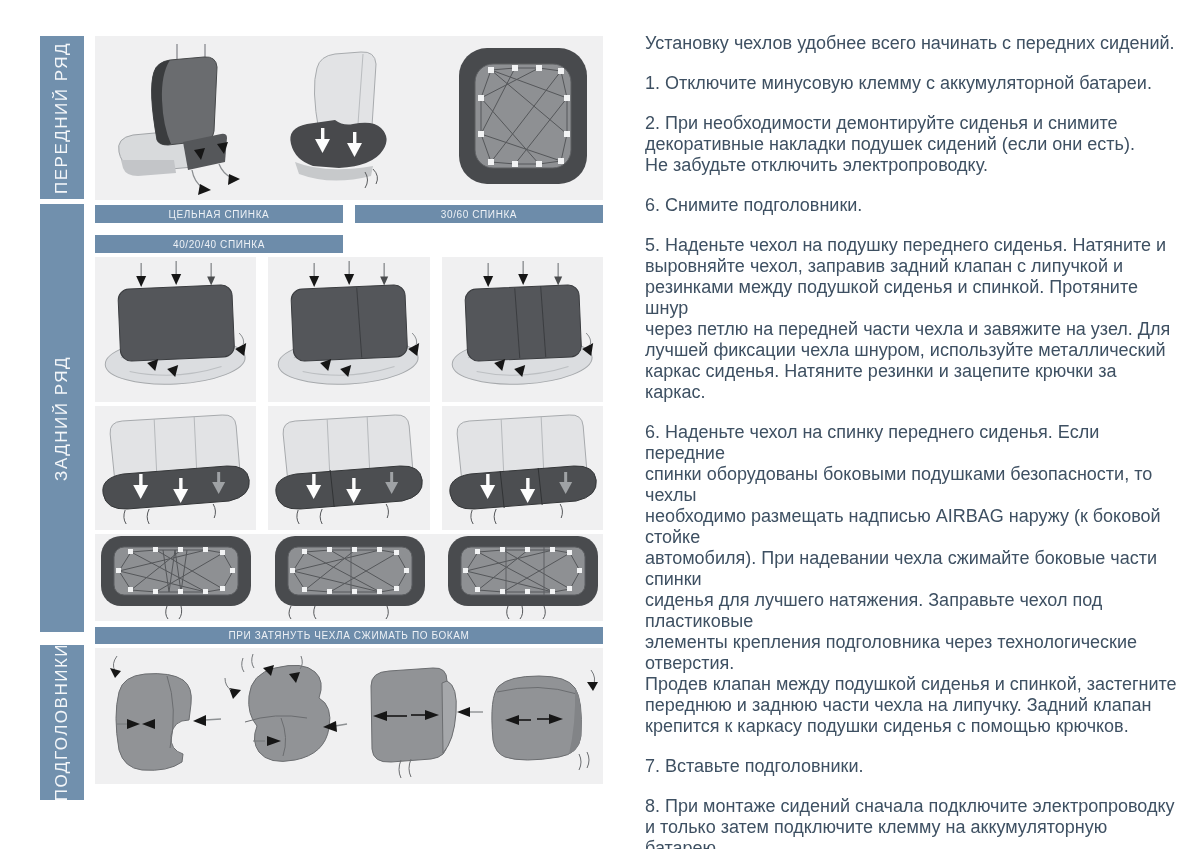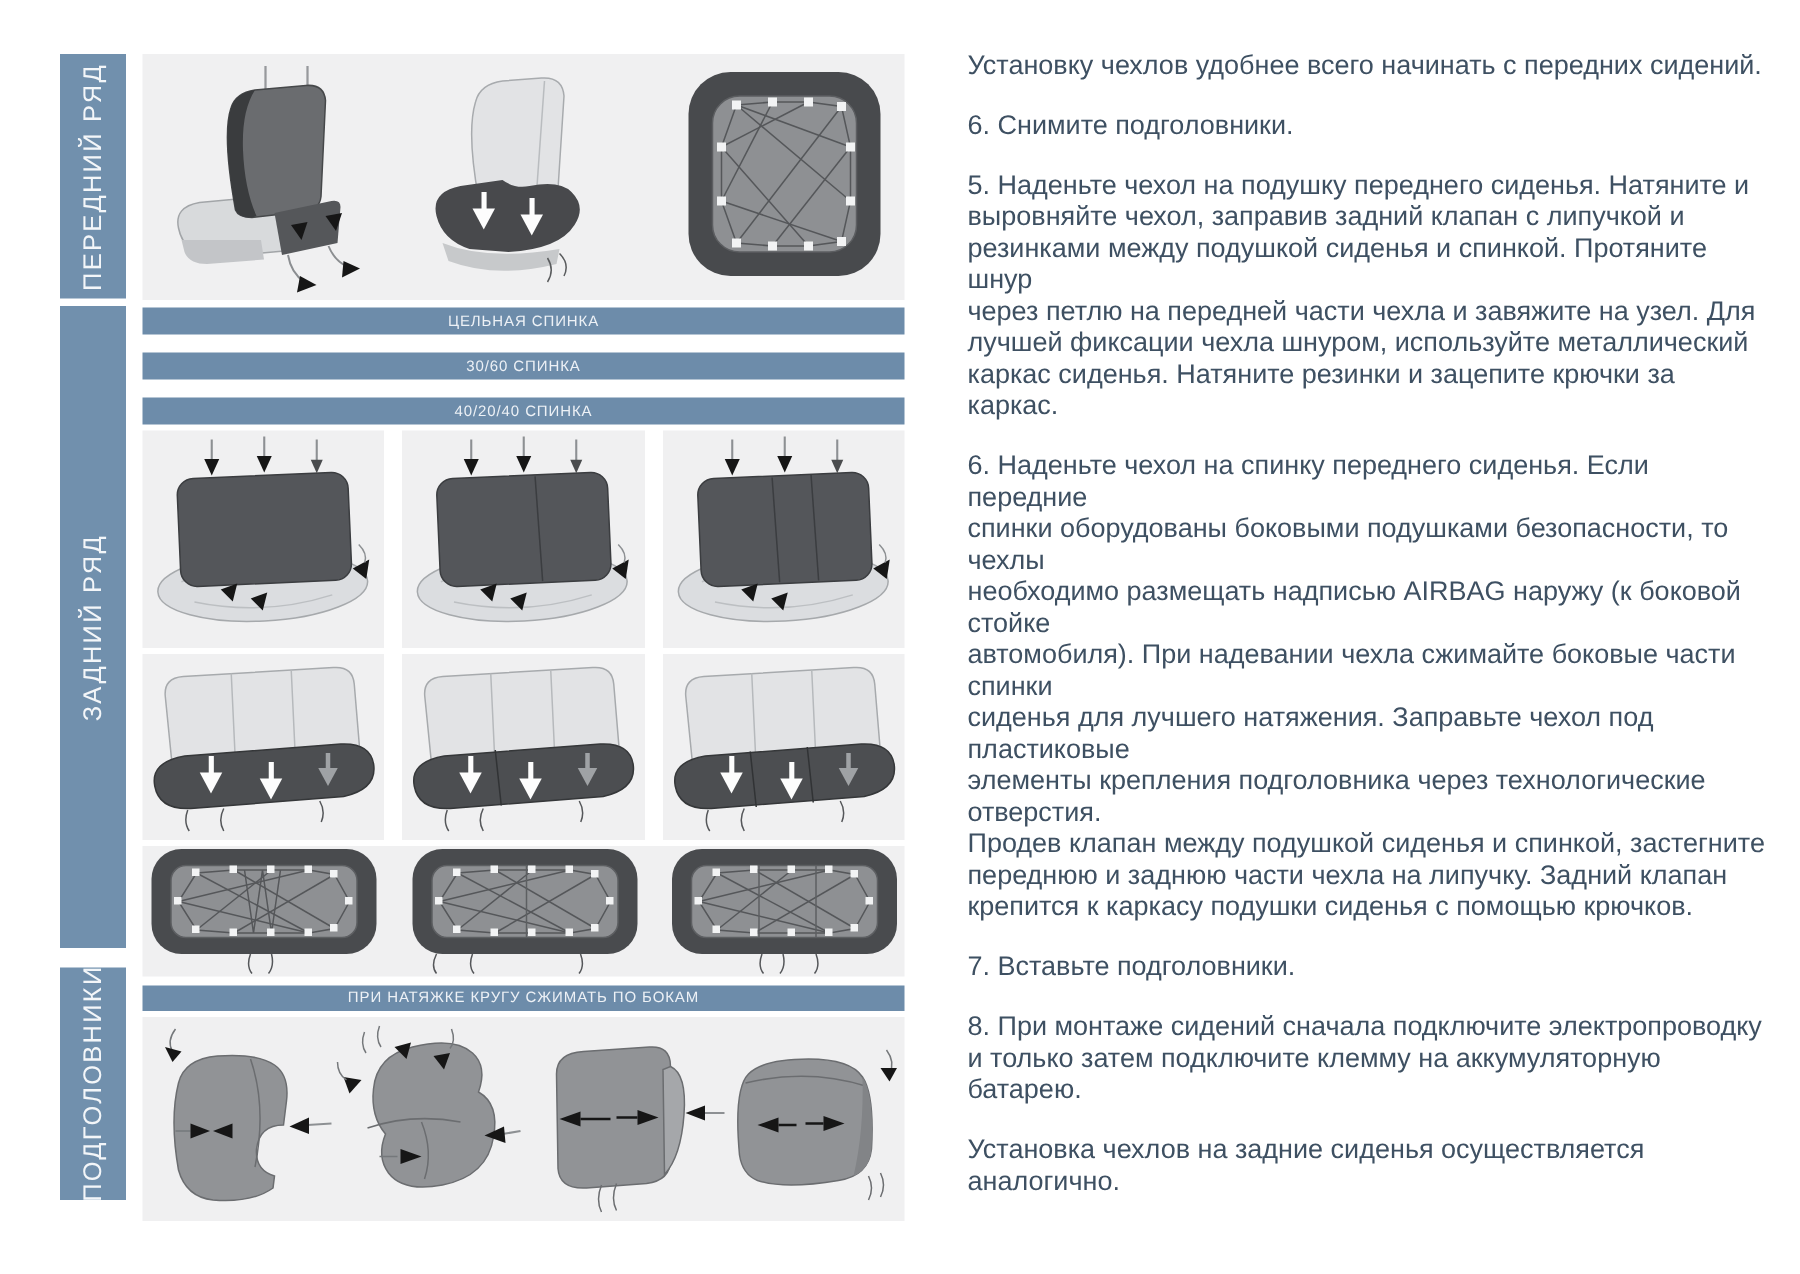--- a/index.html
+++ b/index.html
@@ -19,21 +19,21 @@
   }
   .seg-front{top:36px;height:163px;}
   .seg-rear{top:204px;height:428px;}
   .seg-head{top:645px;height:155px;}
 
   
   .diagrams{position:absolute;left:95px;top:36px;width:508px;}
   .panel{background:#f0f0f1;}
   .panel-front{height:164px;display:flex;}
   .panel-front svg{display:block;}
-  .caption-grid{display:grid;grid-template-columns:1fr;gap:12px;}
+  .caption-grid{display:grid;grid-template-columns:1fr 1fr;gap:12px;}
   .caption{
     background:#6d8caa;color:#edf1f6;font-size:10px;letter-spacing:.6px;
     height:18px;display:flex;align-items:center;justify-content:center;white-space:nowrap;
   }
   .caption-bar{
     background:#6d8caa;color:#edf1f6;font-size:10px;letter-spacing:.6px;
     height:18px;display:flex;align-items:center;justify-content:center;
   }
   .panel-grid{display:grid;grid-template-columns:1fr 1fr 1fr;gap:12px;}
   .panel-grid .panel{overflow:hidden;}
@@ -350,21 +350,21 @@
               <rect x="52" y="53" width="5" height="5"></rect>
               <rect x="77" y="53" width="5" height="5"></rect>
               <rect x="102" y="53" width="5" height="5"></rect>
               <rect x="119" y="50" width="5" height="5"></rect>
           </g>
           <path d="M60 70 q-3 8 1 13 M74 70 q2 8 -2 13 M96 70 q3 8 -1 13" stroke="#55575a" fill="none"></path>
         </g>
       </svg>
     </div>
 
-    <div class="caption-bar cap17 mt6">ПРИ НАТЯЖКЕ КРУГУ СЖИМАТЬ ПО БОКАМ</div>
+    <div class="caption-bar cap17 mt6">ПРИ ЗАТЯНУТЬ ЧЕХЛА СЖИМАТЬ ПО БОКАМ</div>
 
     <div class="panel h136 mt4">
       <svg width="508" height="136" viewBox="0 0 508 136">
         <g transform="translate(14,10)">
           <path d="M10 92 q-6 -34 0 -58 q4 -16 26 -18 q26 -2 38 6 q10 7 8 24 l-2 16 q-16 0 -18 16 q-1 14 12 18 l-1 8 q-14 10 -40 8 q-18 -2 -23 -20 z" fill="#919396" stroke="#6b6d70"></path>
           <path d="M58 18 q11 32 3 72" fill="none" stroke="#6b6d70"></path>
           <line x1="8" y1="66" x2="18" y2="66" stroke="#75787b"></line>
           <path d="M18 61 l13 5 -13 5 z" fill="#161616"></path>
           <path d="M46 61 l-13 5 13 5 z" fill="#161616"></path>
           <line x1="96" y1="62" x2="112" y2="61" stroke="#8d9093" stroke-width="1.4"></line>
@@ -407,20 +407,24 @@
           <path d="M92 92 q4 8 0 16 M100 90 q4 8 0 16" stroke="#6b6d70" fill="none"></path>
           <path d="M104 8 q6 8 2 16" stroke="#75787b" fill="none"></path>
           <path d="M100 20 l6 9 5 -9 z" fill="#161616"></path>
         </g>
       </svg>
     </div>
   </div>
 
   <div class="instructions">
     <p>Установку чехлов удобнее всего начинать с передних сидений.</p>
+    <p>1. Отключите минусовую клемму с аккумуляторной батареи.</p>
+    <p>2. При необходимости демонтируйте сиденья и снимите
+декоративные накладки подушек сидений (если они есть).
+Не забудьте отключить электропроводку.</p>
     <p>6. Снимите подголовники.</p>
     <p>5. Наденьте чехол на подушку переднего сиденья. Натяните и
 выровняйте чехол, заправив задний клапан с липучкой и
 резинками между подушкой сиденья и спинкой. Протяните шнур
 через петлю на передней части чехла и завяжите на узел. Для
 лучшей фиксации чехла шнуром, используйте металлический
 каркас сиденья. Натяните резинки и зацепите крючки за каркас.</p>
     <p>6. Наденьте чехол на спинку переднего сиденья. Если передние
 спинки оборудованы боковыми подушками безопасности, то чехлы
 необходимо размещать надписью AIRBAG наружу (к боковой стойке

